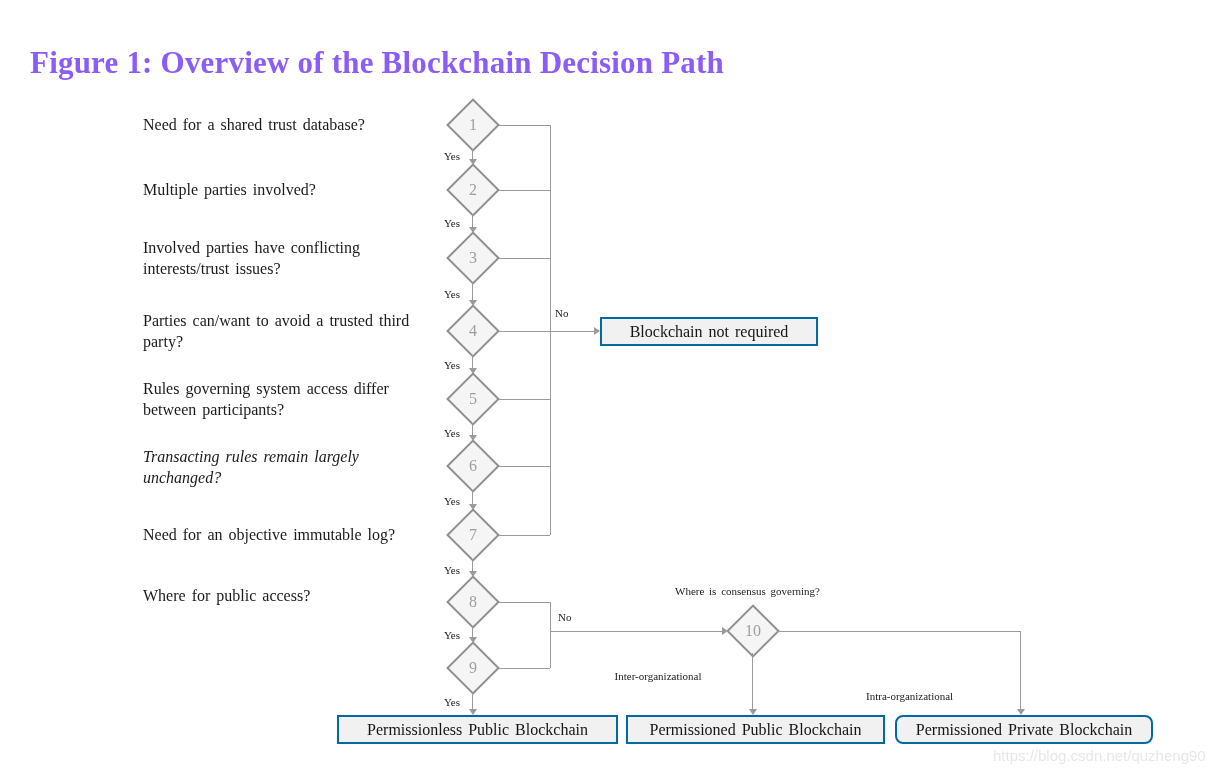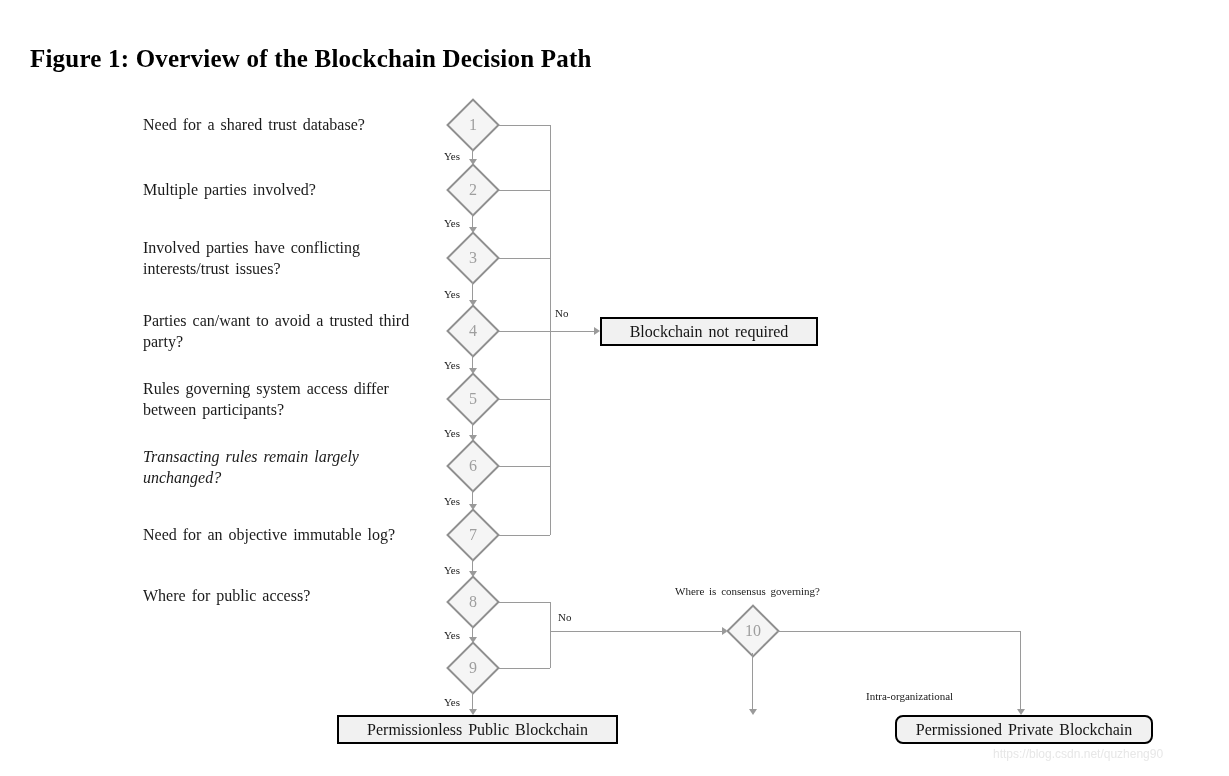--- a/index.html
+++ b/index.html
@@ -2,21 +2,21 @@
 <html><head>
 <meta charset="utf-8">
 <style>
   html,body{margin:0;padding:0;background:#ffffff;}
   #stage{
     position:relative;width:1229px;height:776px;background:#ffffff;
     font-family:"Liberation Serif",serif;color:#1a1a1a;overflow:hidden;
   }
   .title{
     position:absolute;left:30px;top:45px;
-    font-size:25px;font-weight:bold;letter-spacing:.2px;color:#000000;
+    font-size:31px;font-weight:bold;letter-spacing:.2px;color:#8b5cf6;
     font-family:"Liberation Serif",serif;
   }
   .q{
     position:absolute;left:143px;width:288px;
     font-size:16px;line-height:21px;word-spacing:2px;color:#1a1a1a;
   }
   .lbl{
     position:absolute;font-size:11px;line-height:16px;word-spacing:1px;color:#1a1a1a;
   }
   .yes{left:416px;width:44px;text-align:right;}
@@ -28,27 +28,27 @@
     position:absolute;inset:0;display:flex;align-items:center;justify-content:center;
     transform:rotate(-45deg);font-size:16px;color:#9e9e9e;
     font-family:"Liberation Serif",serif;
   }
   .hline{position:absolute;height:1px;background:#9a9a9a;}
   .vline{position:absolute;width:1px;background:#9a9a9a;}
   .arr-d{position:absolute;width:0;height:0;border-left:4px solid transparent;border-right:4px solid transparent;border-top:6px solid #9a9a9a;}
   .arr-r{position:absolute;width:0;height:0;border-top:4px solid transparent;border-bottom:4px solid transparent;border-left:6px solid #9a9a9a;}
   .obox{
     position:absolute;box-sizing:border-box;height:29px;
-    background:#f1f1f1;border:2px solid #000000;
+    background:#f1f1f1;border:2px solid #0369a1;
     display:flex;align-items:center;justify-content:center;
     font-size:16px;word-spacing:2px;color:#141414;
   }
   .watermark{
     position:absolute;left:993px;top:747px;
-    font-family:"Liberation Sans",sans-serif;font-size:12px;color:#e7e7e7;
+    font-family:"Liberation Sans",sans-serif;font-size:15px;color:#e7e7e7;
   }
 </style>
 </head>
 <body>
 
 <div id="stage">
 
   <div class="title">Figure 1: Overview of the Blockchain Decision Path</div>
 
   <div class="q" style="top:114px;">Need for a shared trust database?</div>
@@ -138,24 +138,26 @@
   <div class="arr-r" style="left:722px;top:627px;"></div>
   <div class="lbl" style="left:558px;top:609px;width:32px;">No</div>
 
   <div class="lbl" style="left:625px;top:583px;width:245px;text-align:center;word-spacing:2px;">Where is consensus governing?</div>
   <div class="dnode" style="left:734px;top:612px;">
       <span class="dnum">10</span>
     </div>
 
   <div class="vline" style="left:752px;top:653px;height:56px;"></div>
   <div class="arr-d" style="left:749px;top:709px;"></div>
+  <div class="lbl" style="left:597px;top:668px;width:122px;text-align:center;">Inter-organizational</div>
 
   <div class="hline" style="left:777px;top:631px;width:243px;"></div>
   <div class="vline" style="left:1020px;top:631px;height:78px;"></div>
   <div class="arr-d" style="left:1017px;top:709px;"></div>
   <div class="lbl" style="left:866px;top:688px;width:148px;text-align:left;">Intra-organizational</div>
 
   <div class="obox" style="left:337px;top:715px;width:281px;">Permissionless Public Blockchain</div>
+  <div class="obox" style="left:626px;top:715px;width:259px;">Permissioned Public Blockchain</div>
   <div class="obox" style="left:895px;top:715px;width:258px;border-radius:8px;">Permissioned Private Blockchain</div>
 
   <div class="watermark">https://blog.csdn.net/quzheng90</div>
 
 </div>
 
 </body></html>

